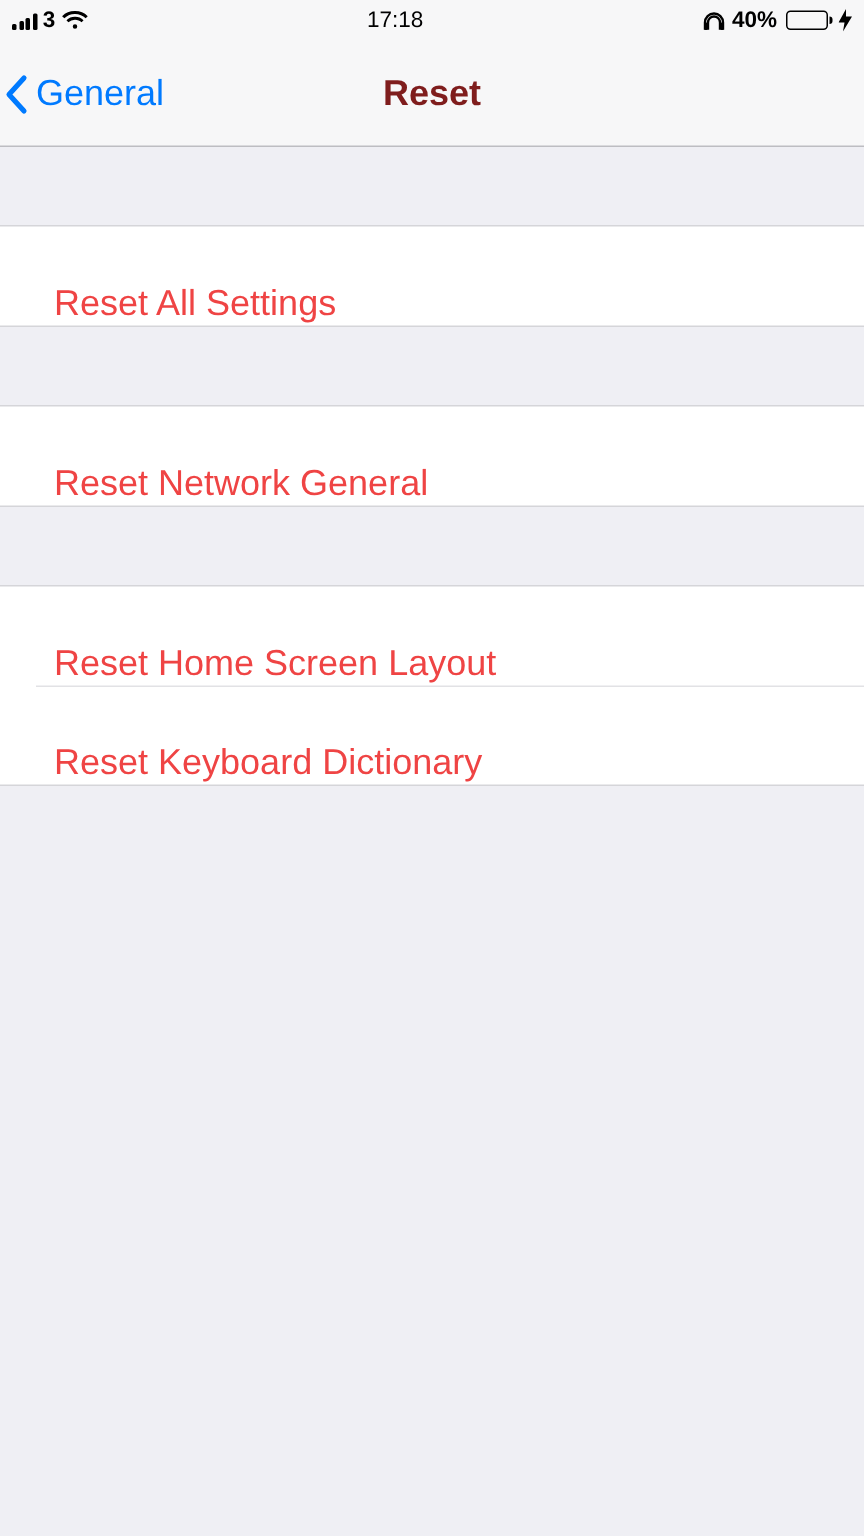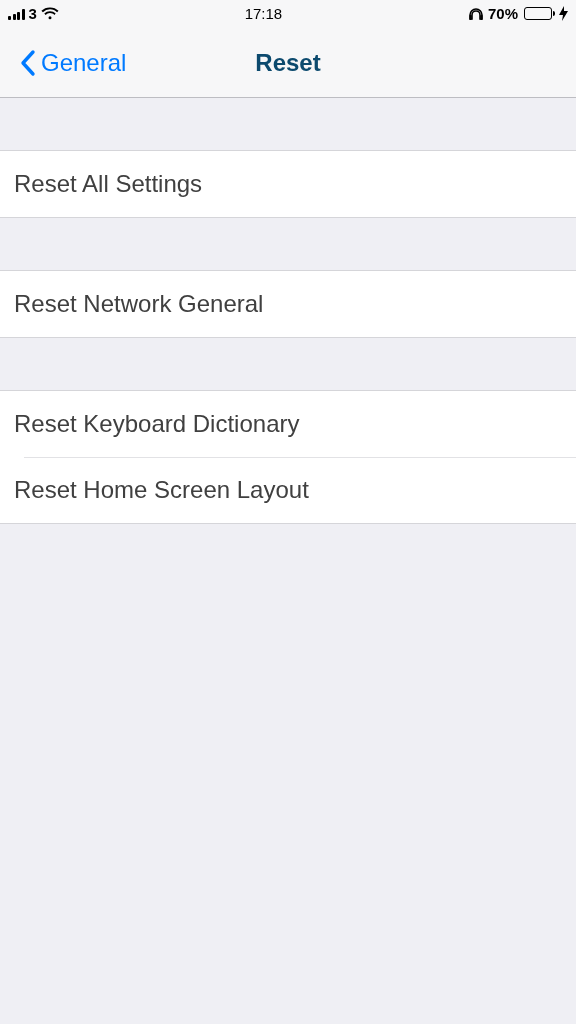--- a/index.html
+++ b/index.html
@@ -22,28 +22,28 @@
     
     .headphone-icon svg,.charging-icon svg{display:block}
     
     .battery{display:flex;align-items:center;gap:1px}
     .battery-shell{width:28px;height:13px;border:1px solid #000;border-radius:3px;position:relative;padding:1px}
     .battery-fill{height:100%;width:12%;background:#ffcc00;border-radius:1px}
     .battery-cap{width:2px;height:5px;background:#000;border-radius:0 2px 2px 0}
     .batt-pct{font-size:15px;margin-right:2px}
     
     .nav-bar{height:70px;background:#f7f7f8;border-bottom:1px solid #bdbdc2;position:relative;display:flex;align-items:center;justify-content:center}
-    .nav-title{font-size:24px;font-weight:700;color:#0c4a6e}
-    .nav-back{position:absolute;left:19px;top:50%;transform:translateY(-50%);display:flex;align-items:center;color:#007aff;font-size:24px;cursor:pointer}
+    .nav-title{font-size:24px;font-weight:700;color:#7f1d1d}
+    .nav-back{position:absolute;left:2px;top:50%;transform:translateY(-50%);display:flex;align-items:center;color:#007aff;font-size:24px;cursor:pointer}
     .nav-back-chevron{display:inline-block;margin-right:4px}
     .nav-back-chevron svg{display:block}
     
     .group-spacer{height:52px;background:#efeff4}
     .group{background:#fff;border-top:1px solid #d5d5d9;border-bottom:1px solid #d5d5d9}
-    .row{height:66px;display:flex;align-items:center;padding-left:14px;color:#404040;font-size:24px;cursor:pointer;position:relative}
+    .row{height:66px;display:flex;align-items:flex-end;padding-left:36px;color:#ef4444;font-size:24px;cursor:pointer;position:relative}
     .row+.row::before{content:"";position:absolute;left:24px;right:0;top:0;height:1px;background:#e2e2e5}
   </style>
 </head>
 <body>
 
 <div class="status-bar">
   <div class="status-left">
     <span class="signal-bars">
       <span></span>
         <span></span>
@@ -59,21 +59,21 @@
   </div>
   <div class="status-center">17:18</div>
   <div class="status-right">
     <span class="headphone-icon">
       <svg width="16" height="15" viewBox="0 0 16 15">
           <path d="M2 9v4h2V9a4 4 0 1 1 8 0v4h2V9a6 6 0 0 0-12 0z" fill="none" stroke="#000" stroke-width="1.6"></path>
           <rect x="1.5" y="9" width="2.3" height="5" rx="1" fill="#000"></rect>
           <rect x="12.2" y="9" width="2.3" height="5" rx="1" fill="#000"></rect>
         </svg>
     </span>
-    <span class="batt-pct">70%</span>
+    <span class="batt-pct">40%</span>
     <span class="battery">
       <span class="battery-shell"><span class="battery-fill"></span></span>
       <span class="battery-cap"></span>
     </span>
     <span class="charging-icon">
       <svg width="9" height="15" viewBox="0 0 9 15">
           <path d="M5 0 L0 9 L4 9 L3 15 L9 5 L5 5 Z" fill="#000"></path>
         </svg>
     </span>
   </div>
@@ -104,18 +104,18 @@
 <div class="group">
   <div class="row">
       <span>Reset Network General</span>
     </div>
 </div>
 
 <div class="group-spacer"></div>
 
 <div class="group">
   <div class="row">
-      <span>Reset Keyboard Dictionary</span>
+      <span>Reset Home Screen Layout</span>
     </div>
   <div class="row">
-      <span>Reset Home Screen Layout</span>
+      <span>Reset Keyboard Dictionary</span>
     </div>
 </div>
 
 </body></html>

